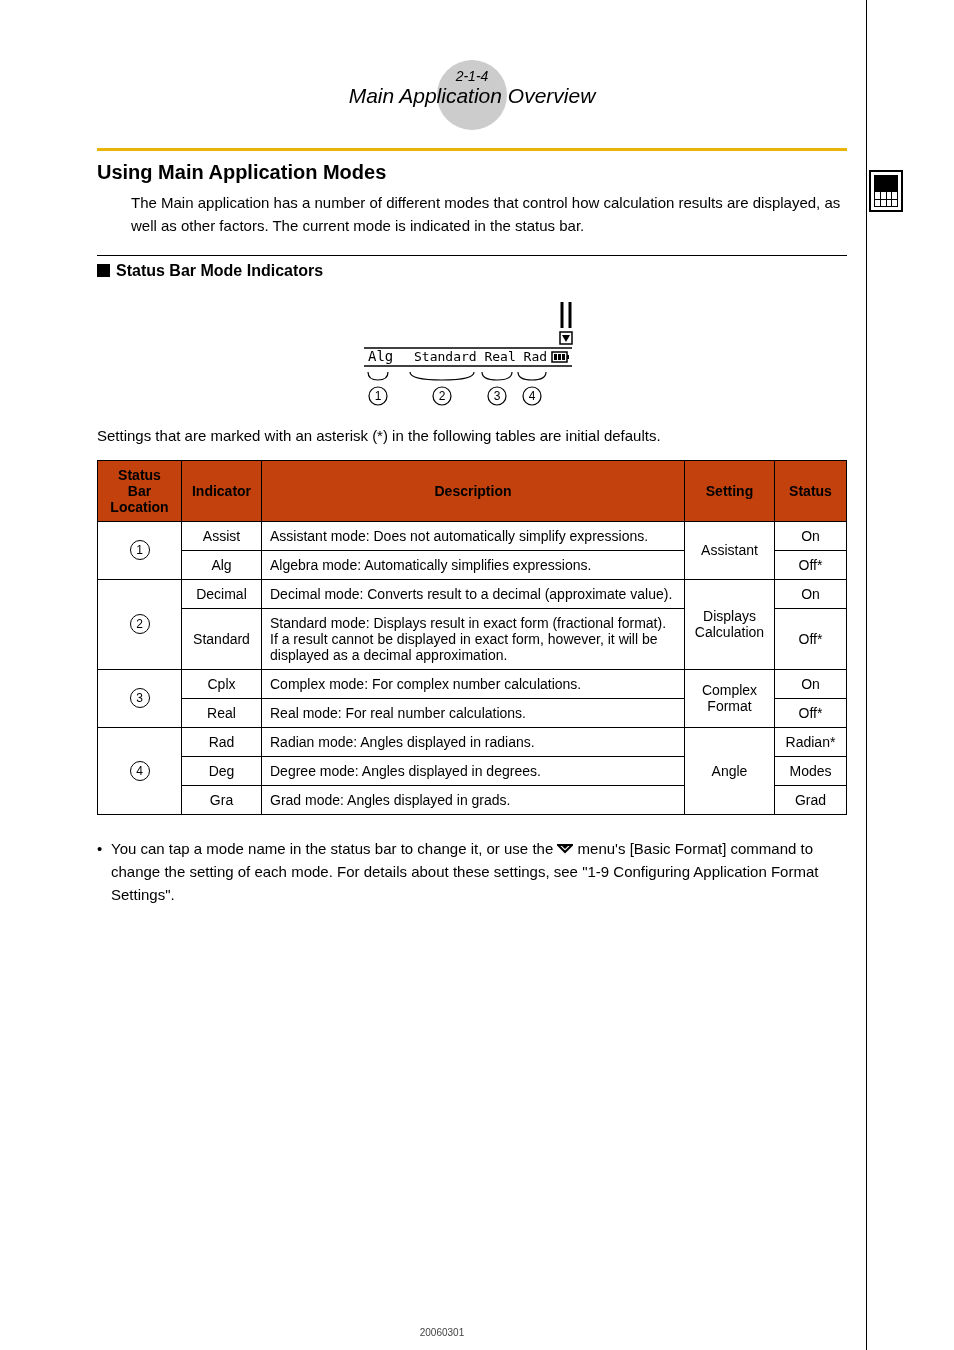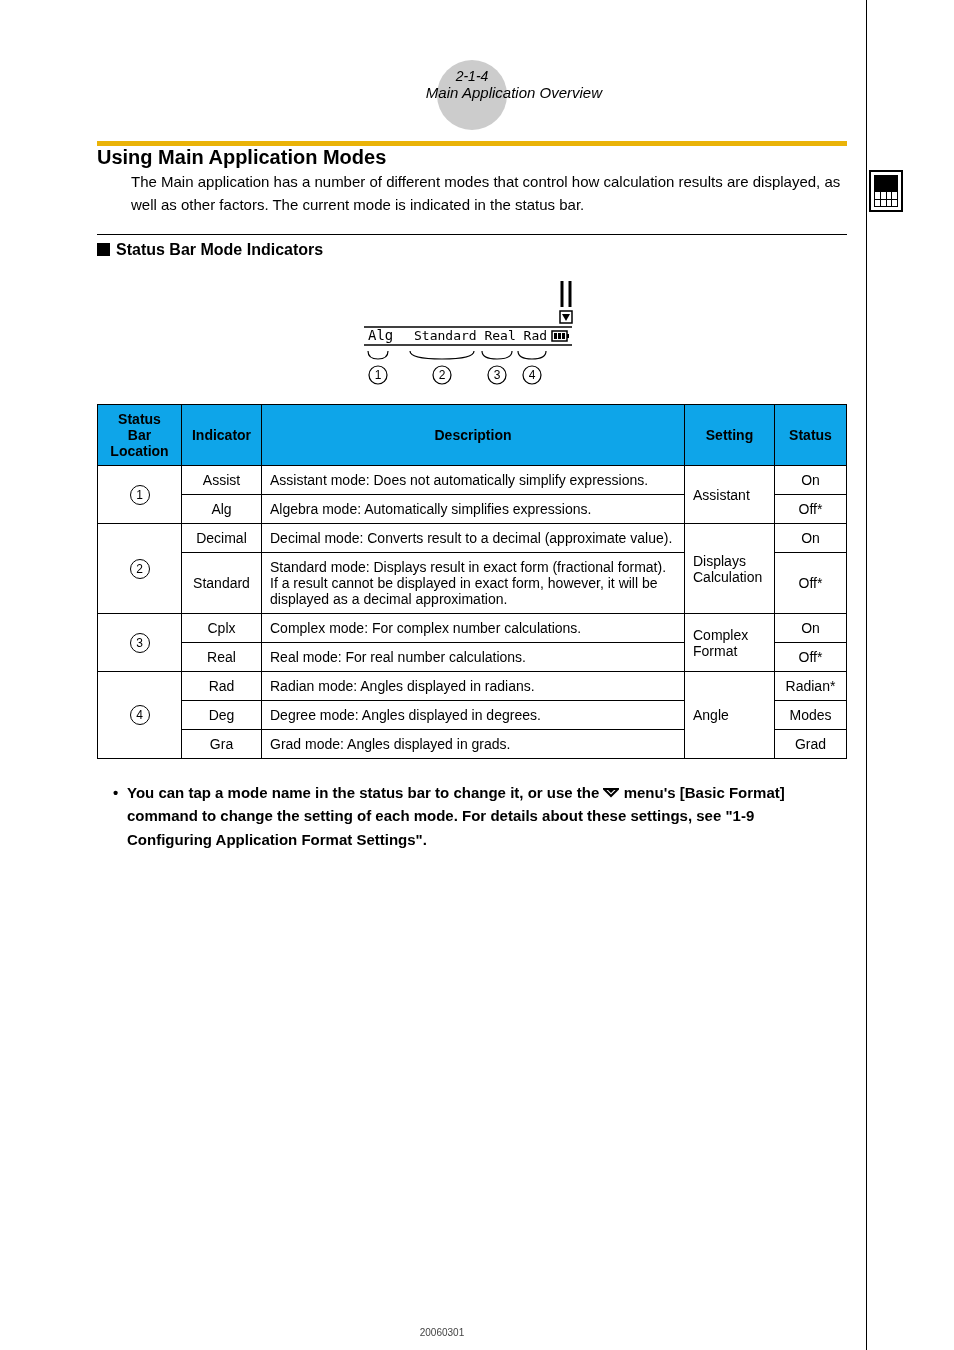--- a/index.html
+++ b/index.html
@@ -73,30 +73,29 @@
     background: #ccc;
     z-index: -1;
   }
   .header-num {
     font-style: italic;
     font-size: 14px;
     position: relative;
   }
   .header-title {
     font-style: italic;
-    font-size: 15px;
-    position: relative;
-    text-align: right;
+    font-size: 21px;
+    position: relative;
   }
   h2.section-heading {
     font-size: 20px;
     font-weight: bold;
-    border-top: 5px solid #eab308;
-    padding-top: 0;
-    margin: 0 0 2px 0;
+    border-top: 3px solid #eab308;
+    padding-top: 10px;
+    margin: 0 0 8px 0;
   }
   .intro {
     margin: 0 0 18px 34px;
     line-height: 1.5;
   }
   .subrule {
     border-top: 1px solid #000;
     margin-bottom: 6px;
   }
   h3.sub-heading {
@@ -129,41 +128,40 @@
   }
   table.modes th, table.modes td {
     border: 1px solid #000;
     padding: 6px 8px;
     font-size: 14px;
     vertical-align: middle;
   }
   table.modes th {
     font-weight: bold;
     text-align: center;
-    background: #0ea5e9;
+    background: #c2410c;
   }
   .col-loc { width: 84px; text-align: center; }
   .col-ind { width: 80px; text-align: center; }
   .col-desc {}
-  .col-set { width: 90px; }
+  .col-set { width: 90px; text-align: center; }
   .col-stat { width: 72px; text-align: center; }
   .circ-num {
     display: inline-block;
     width: 20px; height: 20px;
     border: 1px solid #000;
     border-radius: 50%;
     line-height: 18px;
     font-size: 12px;
     text-align: center;
   }
   ul.bullets {
     list-style: none;
     padding: 0;
-    margin: 16px;
-    font-weight: bold;
+    margin: 0;
   }
   ul.bullets li {
     position: relative;
     padding-left: 14px;
     line-height: 1.55;
     margin-bottom: 4px;
   }
   ul.bullets li::before {
     content: "•";
     position: absolute;
@@ -246,20 +244,21 @@
       <text x="36" y="102" font-size="12" text-anchor="middle">1</text>
       <circle cx="100" cy="98" r="9" fill="none" stroke="#000" stroke-width="1.2"></circle>
       <text x="100" y="102" font-size="12" text-anchor="middle">2</text>
       <circle cx="155" cy="98" r="9" fill="none" stroke="#000" stroke-width="1.2"></circle>
       <text x="155" y="102" font-size="12" text-anchor="middle">3</text>
       <circle cx="190" cy="98" r="9" fill="none" stroke="#000" stroke-width="1.2"></circle>
       <text x="190" y="102" font-size="12" text-anchor="middle">4</text>
     </svg>
   </div>
 
+  <p class="defaults-note">Settings that are marked with an asterisk (*) in the following tables are initial defaults.</p>
 
   <table class="modes">
     <thead>
       <tr>
         <th class="col-loc">Status Bar Location</th>
         <th class="col-ind">Indicator</th>
         <th class="col-desc">Description</th>
         <th class="col-set">Setting</th>
         <th class="col-stat">Status</th>
       </tr>

